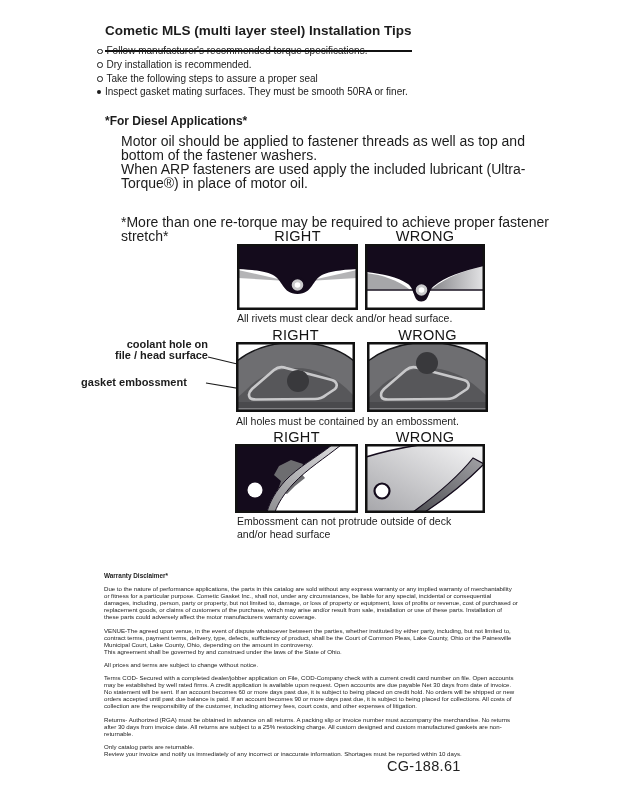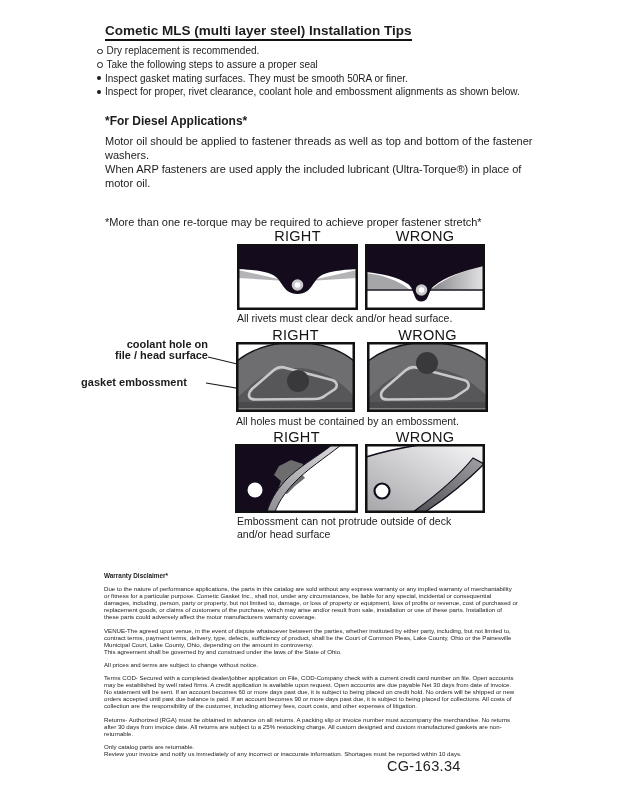--- a/index.html
+++ b/index.html
@@ -1,32 +1,32 @@
 <!DOCTYPE html>
 <html><head>
 <meta charset="utf-8">
 <style>
   html,body{margin:0;padding:0;background:#fff;}
   .page{position:relative;width:618px;height:800px;background:#ffffff;overflow:hidden;
         font-family:"Liberation Sans",sans-serif;color:#1c1c1c;}
   .abs{position:absolute;}
 
   .title{left:105px;top:23px;font-size:13.5px;font-weight:bold;
-         border-bottom:2px solid #111;padding-bottom:1px;}
+         border-bottom:2px solid #111;padding-bottom:12px;}
 
   .tips{left:97px;top:44px;font-size:10px;line-height:13.8px;}
   .trow{display:flex;align-items:flex-start;}
   .obullet{flex:0 0 auto;width:3.5px;height:3.5px;border:1px solid #1c1c1c;border-radius:50%;
            margin:4.5px 4px 0 0;}
   .fbullet{flex:0 0 auto;width:4px;height:4px;background:#1c1c1c;border-radius:50%;
            margin:4.5px 4px 0 0;}
   .sub{}
 
   .h2{left:105px;top:114px;font-size:12px;font-weight:bold;}
-  .para{left:105px;font-size:11px;line-height:14px;white-space:pre-line;width:440px;}
+  .para{left:121px;font-size:14px;line-height:14px;white-space:pre-line;width:440px;}
   .p-oil{top:134px;}
   .p-retorque{top:169px;}
   .p-note{top:215px;}
 
   .dg-label{font-size:14.5px;letter-spacing:.3px;text-align:center;color:#141414;}
   .dg-caption{font-size:10.5px;line-height:12.5px;white-space:pre-line;}
   .panel{display:block;}
 
   .holes-sidelabel{font-size:11px;line-height:11px;text-align:right;width:148px;left:60px;font-weight:bold;}
 
@@ -39,33 +39,33 @@
 </head>
 <body>
 
 <div class="page">
 
   <div class="abs title">Cometic MLS (multi layer steel) Installation Tips</div>
 
   <div class="abs tips">
     <div class="trow">
       <span class="obullet"></span>
-      <span>Dry replacement is recommended.</span>
+      <span>Follow manufacturer's recommended torque specifications.</span>
+    </div>
+    <div class="trow">
+      <span class="obullet"></span>
+      <span>Dry installation is recommended.</span>
     </div>
     <div class="trow">
       <span class="obullet"></span>
       <span>Take the following steps to assure a proper seal</span>
     </div>
     <div class="trow sub">
       <span class="fbullet"></span>
       <span>Inspect gasket mating surfaces.  They must be smooth 50RA or finer.</span>
-    </div>
-    <div class="trow sub">
-      <span class="fbullet"></span>
-      <span>Inspect for proper, rivet clearance, coolant hole and embossment alignments as shown below.</span>
     </div>
   </div>
 
   <div class="abs h2">*For Diesel Applications*</div>
   <div class="abs para p-oil">Motor oil should be applied to fastener threads as well as top and bottom of the fastener washers.
 When ARP fasteners are used apply the included lubricant (Ultra-Torque®) in place of motor oil.</div>
   <div class="abs para p-note">*More than one re-torque may be required to achieve proper fastener stretch*</div>
 
   <div class="abs dg-label" style="left:237px;top:228px;width:121px;">RIGHT</div>
   <div class="abs dg-label" style="left:365px;top:228px;width:120px;">WRONG</div>
@@ -189,15 +189,15 @@
     <p>Due to the nature of performance applications, the parts in this catalog are sold without any express warranty or any implied warranty of merchantability or fitness for a particular purpose.  Cometic Gasket Inc., shall not, under any circumstances, be liable for any special, incidental or consequential damages, including, person, party or property, but not limited to, damage, or loss of property or equipment, loss of profits or revenue, cost of purchased or replacement goods, or claims of customers of the purchase, which may arise and/or result from sale, installation or use of these parts.  Installation of these parts could adversely affect the motor manufacturers warranty coverage.</p>
     <p>VENUE-The agreed upon venue, in the event of dispute whatsoever between the parties, whether instituted by either party, including, but not limited to, contract terms, payment terms, delivery, type, defects, sufficiency of product, shall be the Court of Common Pleas, Lake County, Ohio or the Painesville Municipal Court, Lake County, Ohio, depending on the amount in controversy.
 This agreement shall be governed by and construed under the laws of the State of Ohio.</p>
     <p>All prices and terms are subject to change without notice.</p>
     <p>Terms COD- Secured with a completed dealer/jobber application on File, COD-Company check with a current credit card number on file.  Open accounts may be established by well rated firms.  A credit application is available upon request.  Open accounts are due payable Net 30 days from date of invoice.  No statement will be sent.  If an account becomes 60 or more days past due, it is subject to being placed on credit hold.  No orders will be shipped or new orders accepted until past due balance is paid.  If an account becomes 90 or more days past due, it is subject to being placed for collections.  All costs of collection are the responsibility of the customer, including attorney fees, court costs, and other expenses of litigation.</p>
     <p>Returns- Authorized (RGA) must be obtained in advance on all returns.  A packing slip or invoice number must accompany the merchandise.  No returns after 30 days from invoice date.  All returns are subject to a 25% restocking charge.  All custom designed and custom manufactured gaskets are non-returnable.</p>
     <p>Only catalog parts are returnable.
 Review your invoice and notify us immediately of any incorrect or inaccurate information.  Shortages must be reported within 10 days.</p>
   </div>
 
-  <div class="abs code">CG-163.34</div>
+  <div class="abs code">CG-188.61</div>
 
 </div>
 
 </body></html>

